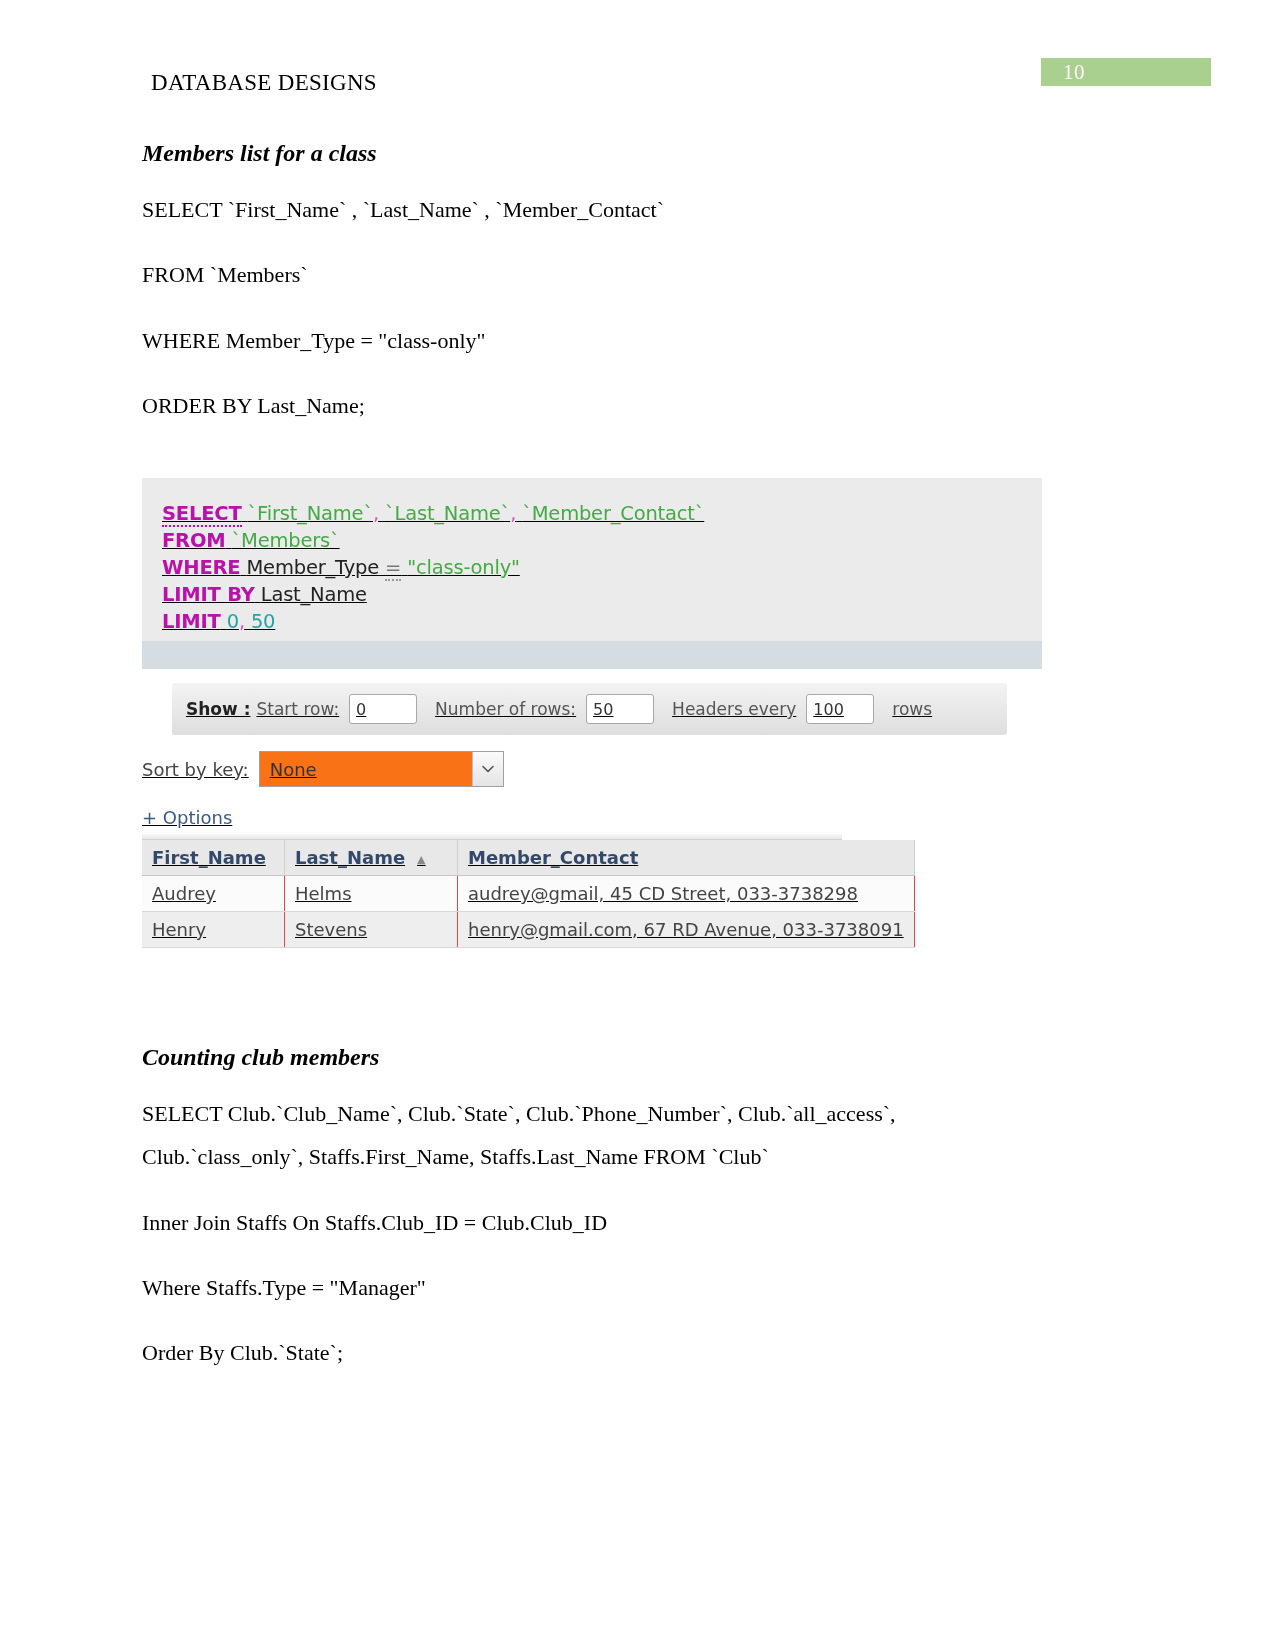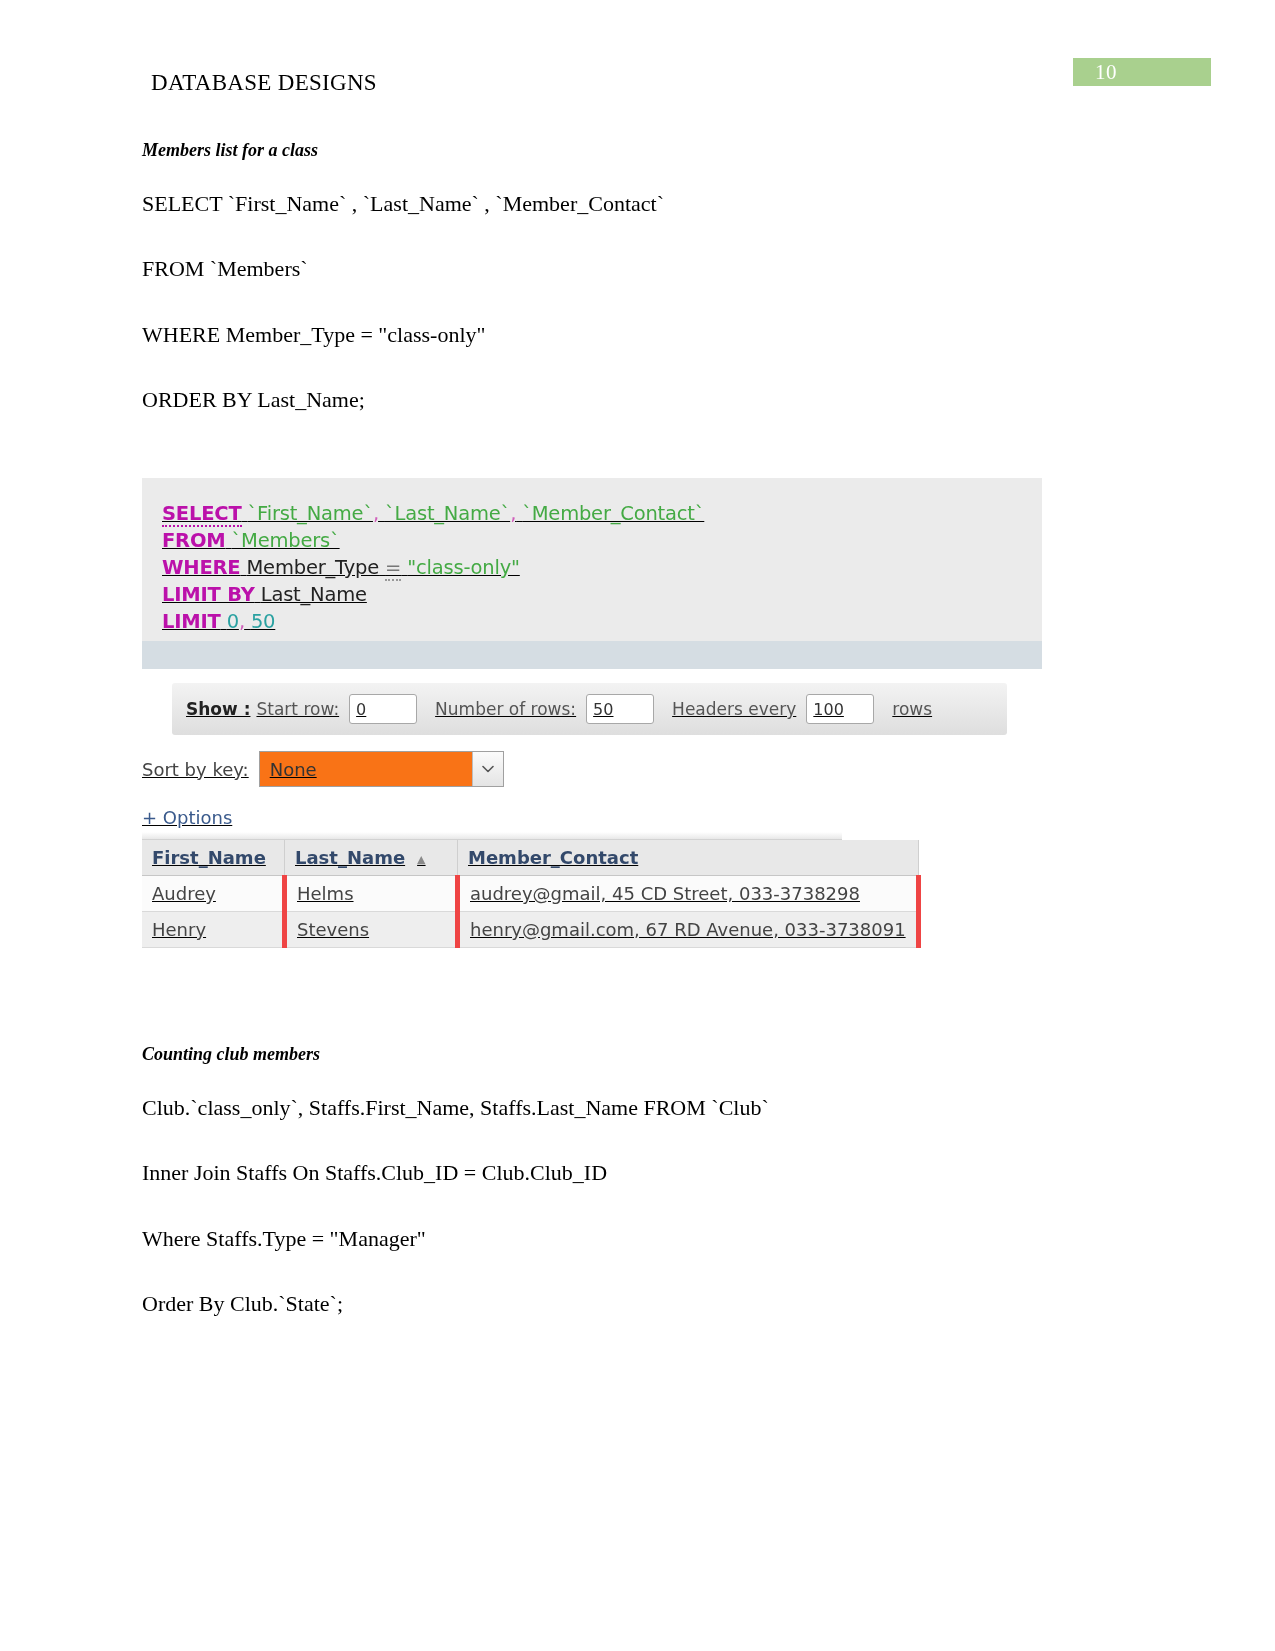--- a/index.html
+++ b/index.html
@@ -14,21 +14,21 @@
     font-family: "Liberation Serif", "DejaVu Serif", serif;
     color: #000000;
     overflow: hidden;
   }
 
   
   .page-number-badge {
     position: absolute;
     top: 58px;
     right: 64px;
-    width: 138px;
+    width: 170px;
     height: 28px;
     background: #a9d08e;
     color: #ffffff;
     font-family: "Liberation Serif", serif;
     font-size: 21px;
     line-height: 28px;
     padding-left: 22px;
     box-sizing: border-box;
     letter-spacing: 0.5px;
   }
@@ -44,21 +44,21 @@
   
   .doc-body {
     position: absolute;
     left: 142px;
     top: 140px;
     width: 940px;
   }
   .heading {
     font-weight: bold;
     font-style: italic;
-    font-size: 18px;
+    font-size: 24px;
     margin: 0 0 30px 0;
     font-family: Liberation Serif, serif;
   }
   .para {
     font-size: 22px;
     margin: 0 0 40px 0;
     line-height: 1.15;
     white-space: pre-wrap;
   }
 
@@ -206,21 +206,21 @@
   .res-table th .sort-arrow {
     color: #8a8a8a;
     font-size: 11px;
     margin-left: 12px;
     vertical-align: middle;
   }
   .res-table td {
     font-size: 18px;
     color: #444444;
     padding: 7px 10px;
-    border-right: 5px solid #ef4444;
+    border-right: 1px solid #ef4444;
     border-bottom: 1px solid #d9d9d9;
     white-space: nowrap;
   }
   .res-table tr.row-odd td { background: #fbfbfb; }
   .res-table tr.row-even td { background: #eeeeee; }
   .col-first { width: 122px; }
   .col-last  { width: 152px; }
   .col-contact { width: 424px; }
 
   
@@ -335,17 +335,18 @@
         <td>Henry</td>
         <td>Stevens</td>
         <td>henry@gmail.com, 67 RD Avenue, 033-3738091</td>
       </tr>
     </tbody>
   </table>
 </div>
 
 <div class="doc-body-lower">
   <p class="heading">Counting club members</p>
+  <p class="para-justify">SELECT    Club.`Club_Name`,    Club.`State`,    Club.`Phone_Number`,    Club.`all_access`,</p>
   <p class="para">Club.`class_only`, Staffs.First_Name, Staffs.Last_Name FROM `Club`</p>
   <p class="para">Inner Join Staffs On Staffs.Club_ID = Club.Club_ID</p>
   <p class="para">Where Staffs.Type = "Manager"</p>
   <p class="para">Order By Club.`State`;</p>
 </div>
 
 </body></html>

